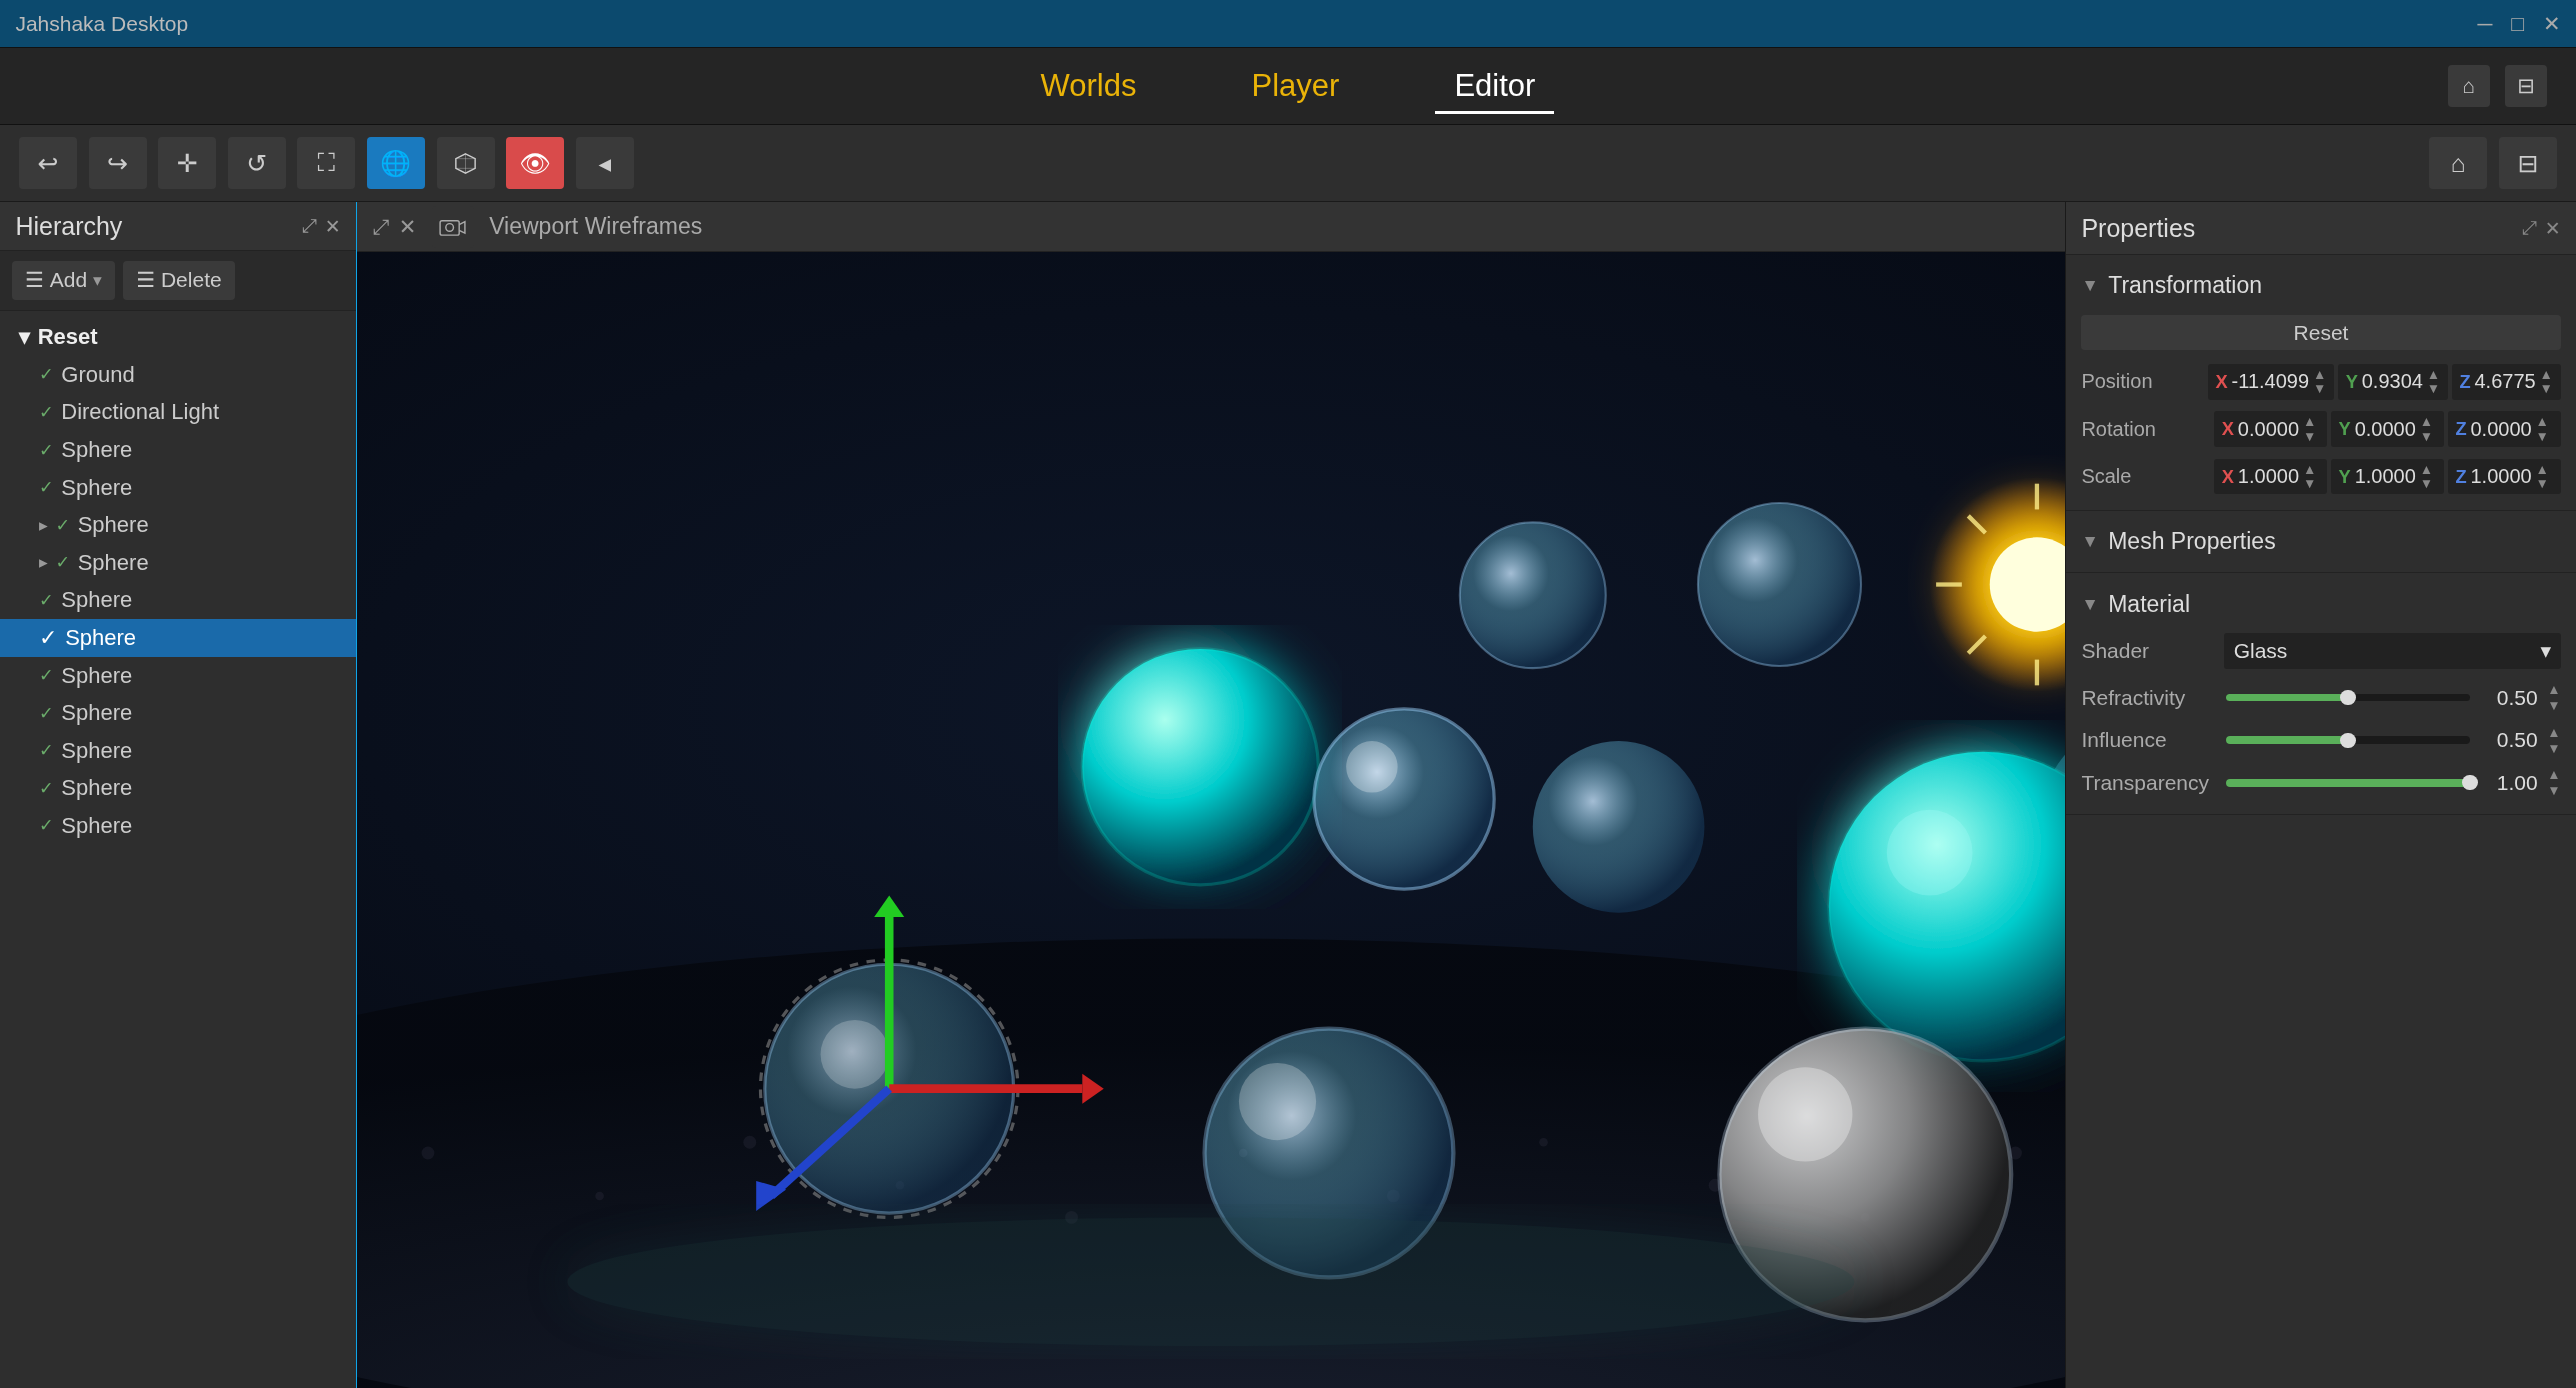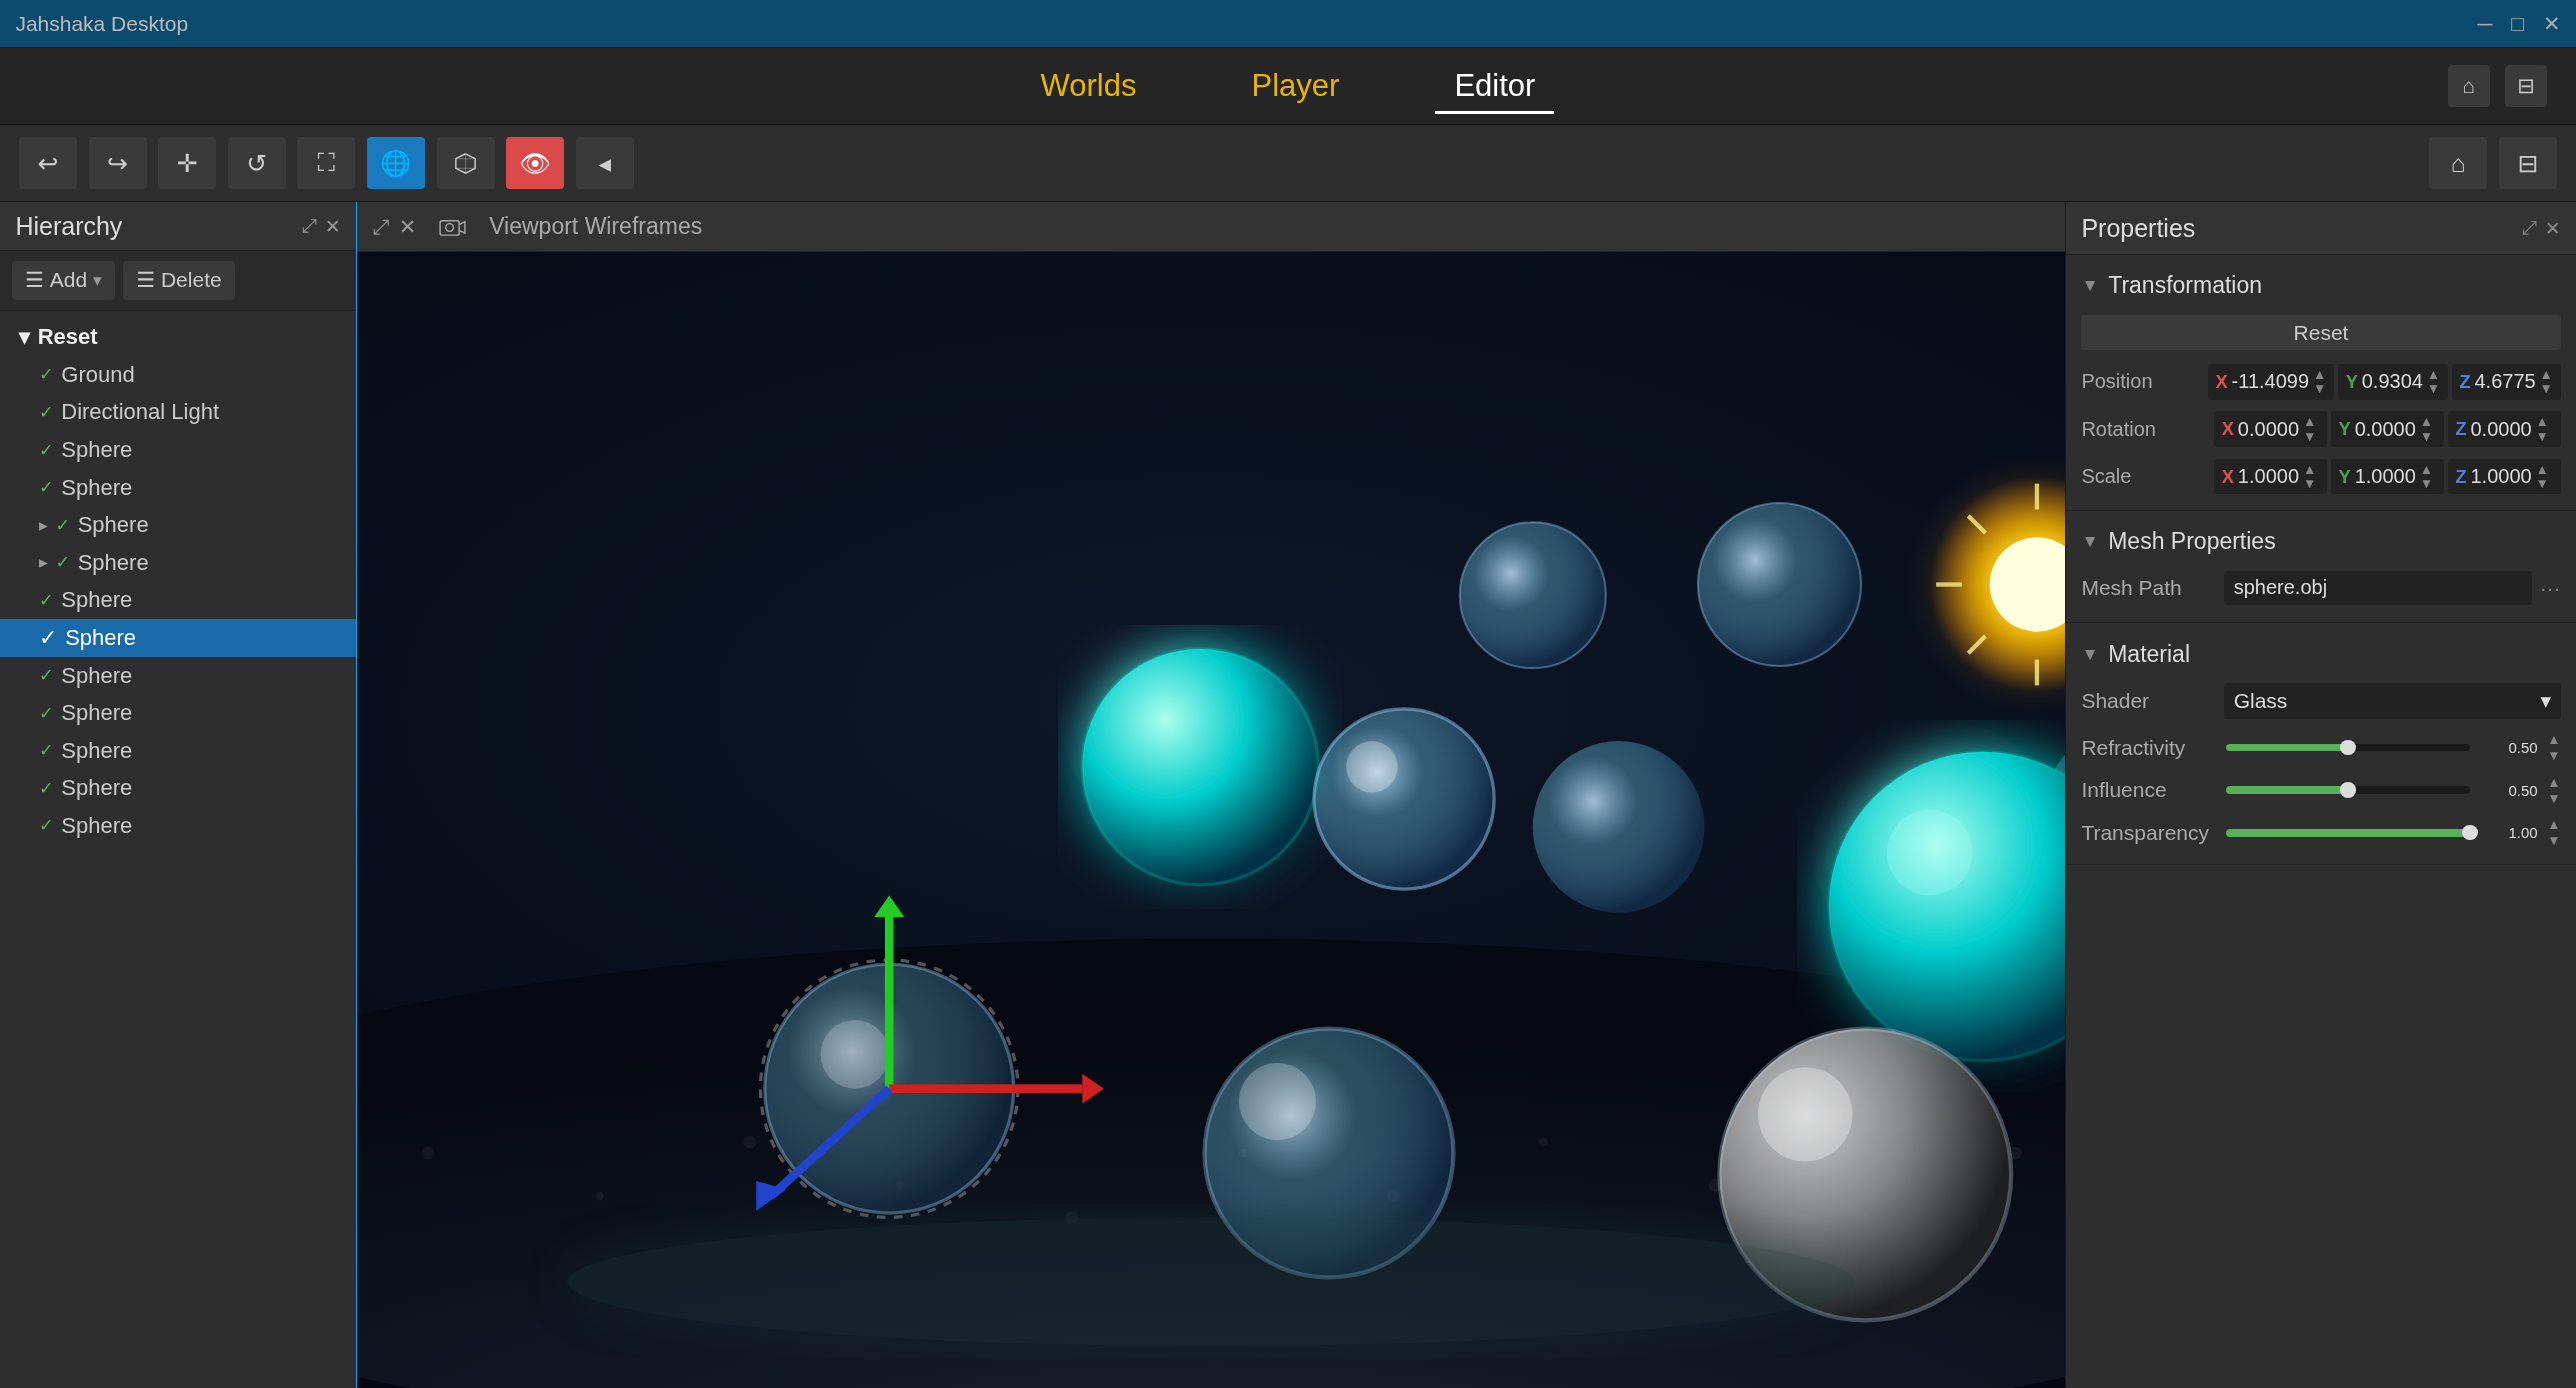--- a/index.html
+++ b/index.html
@@ -380,21 +380,21 @@
     .slider-thumb {
       width: 15.4px; height: 15.4px;
       background: #ddd;
       border-radius: 50%;
       position: absolute;
       top: -3.9px;
     }
     .slider-value {
       width: 58px;
       text-align: right;
-      font-size: 15px;
+      font-size: 21px;
       color: #ddd;
     }
     .slider-spinners {
       display: flex;
       flex-direction: column;
       gap: 1px;
     }
     .slider-spinner-btn { font-size: 13.5px; color: #888; cursor: pointer; }
   </style>
 </head>
@@ -785,27 +785,20 @@
           </div>
         </div>
       </div>
     </div>
 
     <div class="prop-section">
       <div class="prop-section-header">
         <span class="prop-chevron">▼</span>
         <span class="prop-section-title">Mesh Properties</span>
       </div>
-      <div class="mesh-path-row">
-        <span class="mesh-path-label">Mesh Path</span>
-        <div class="mesh-path-input">
-          <span>sphere.obj</span>
-        </div>
-        <span class="mesh-path-dots">···</span>
-      </div>
     </div>
 
     <div class="prop-section">
       <div class="prop-section-header">
         <span class="prop-chevron">▼</span>
         <span class="prop-section-title">Material</span>
       </div>
       <div class="shader-row">
         <span class="shader-label">Shader</span>
         <div class="shader-select">

